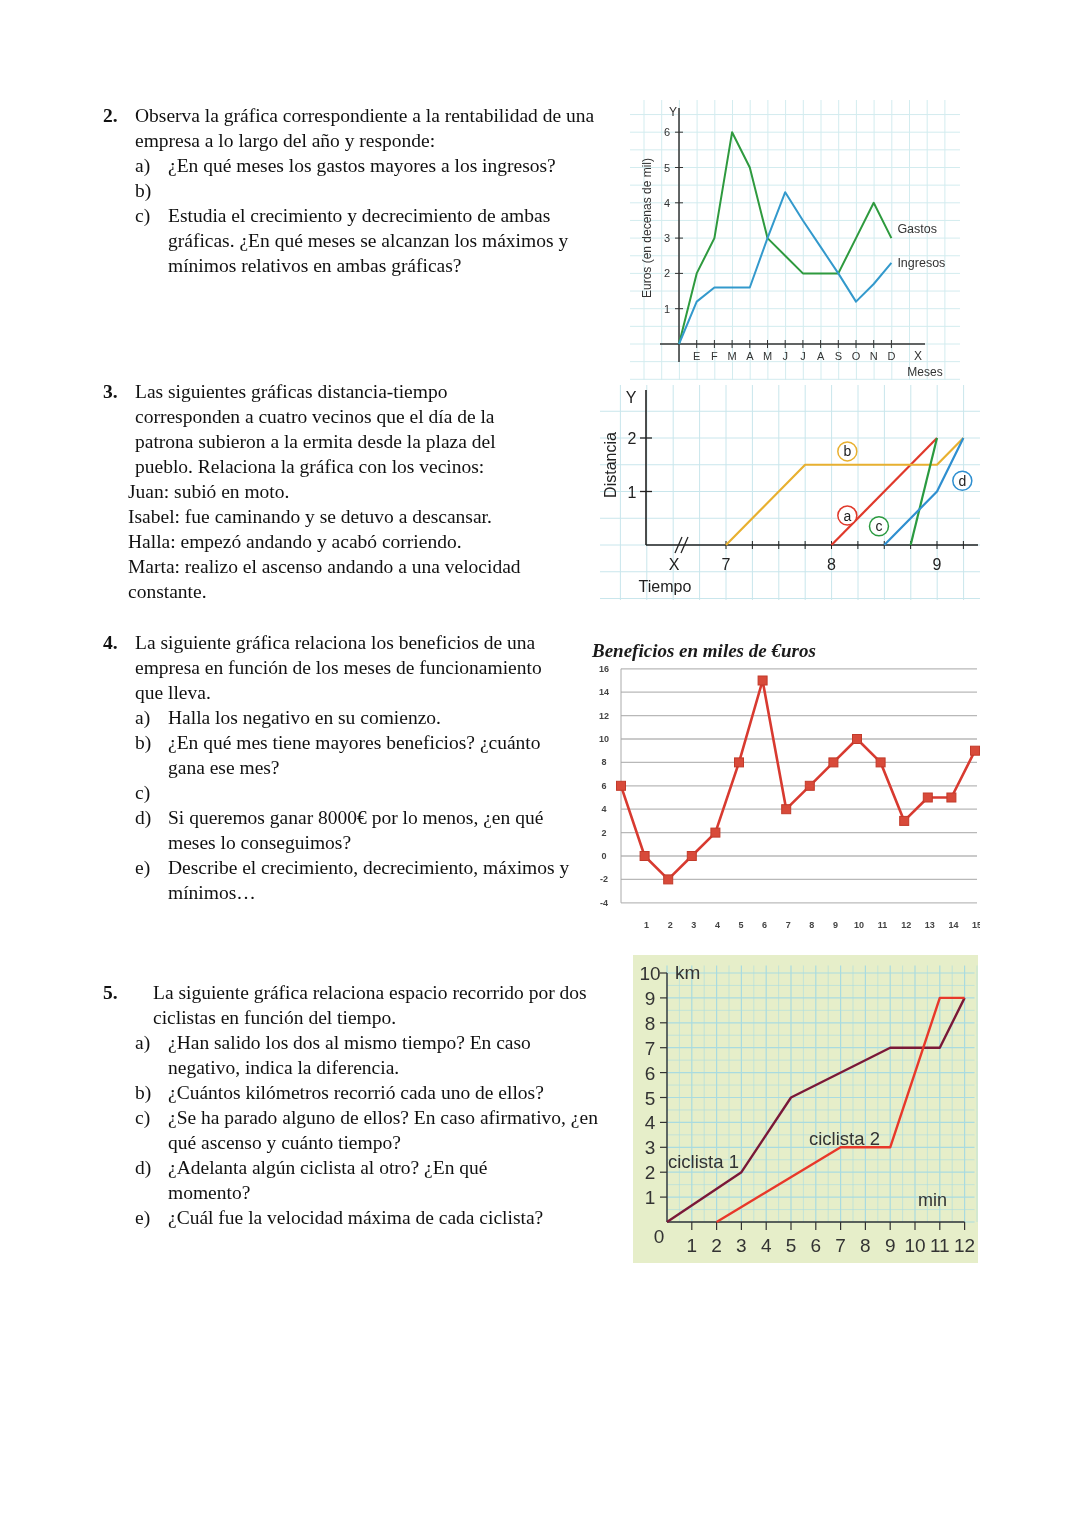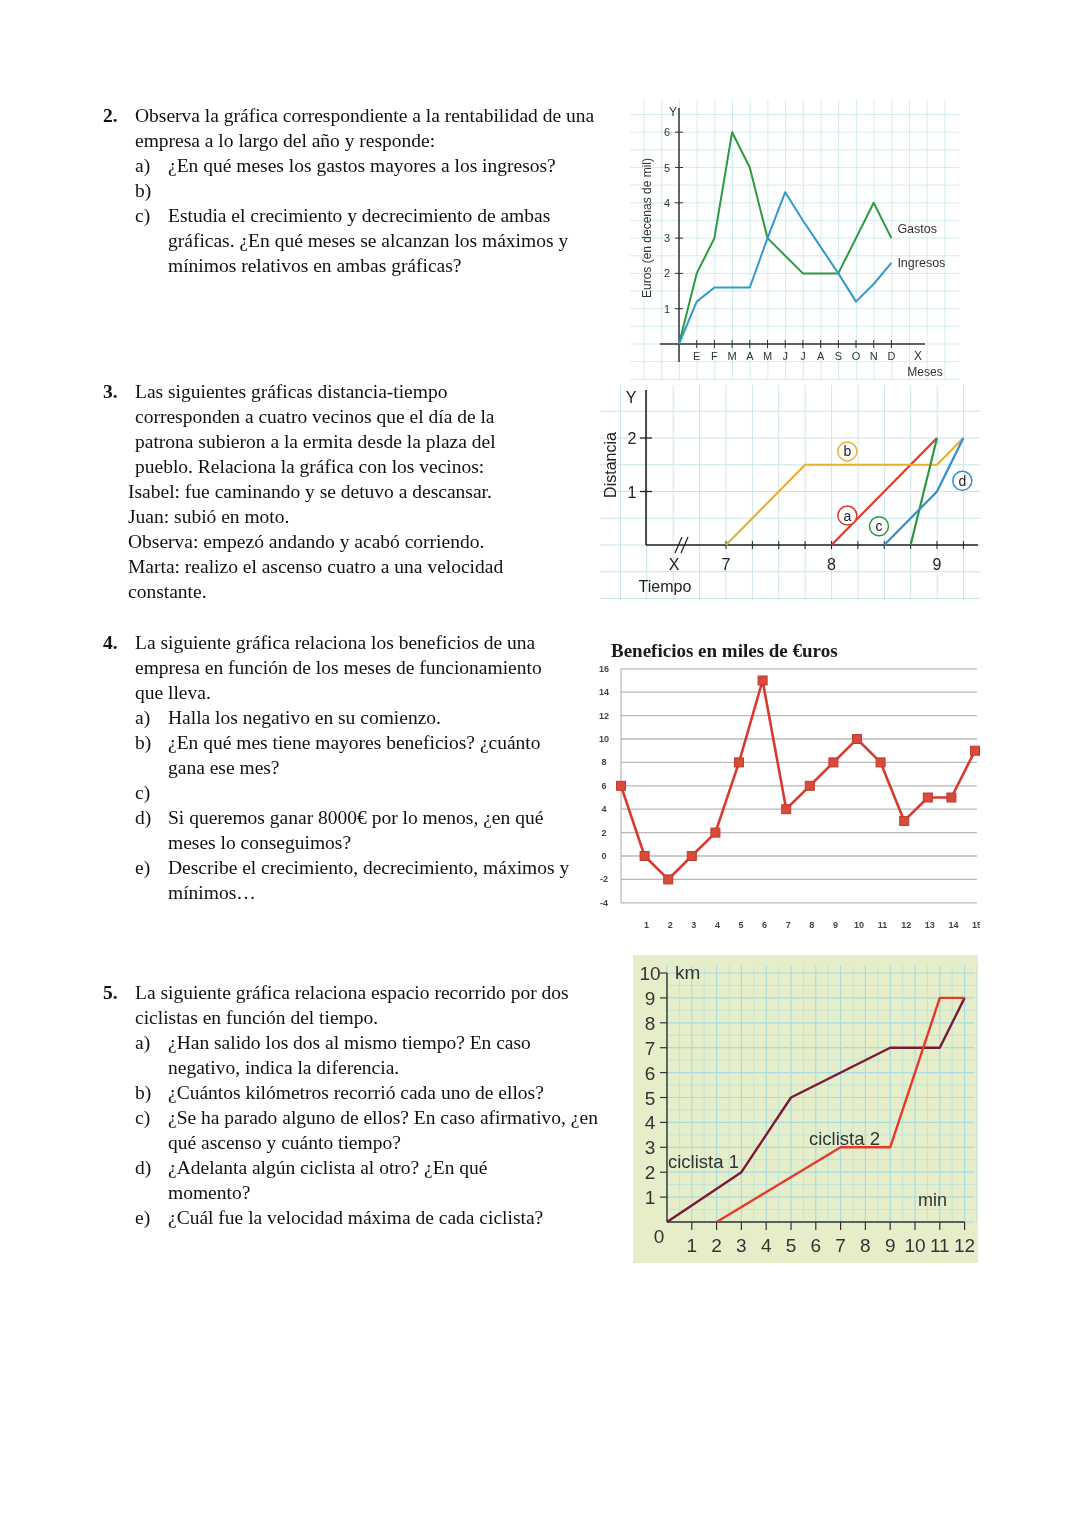--- a/index.html
+++ b/index.html
@@ -36,24 +36,24 @@
     <span class="sub-letter">c)</span>
     <span class="sub-text">Estudia el crecimiento y decrecimiento de ambas gráficas. ¿En qué meses se alcanzan los máximos y mínimos relativos en ambas gráficas?</span>
   </div>
 </div>
 
 <div class="exercise" style="top:379px; width:470px;">
   <div class="ex-head">
     <span class="ex-num">3.</span>
     <span class="ex-intro" style="padding-right:30px;">Las siguientes gráficas distancia-tiempo corresponden a cuatro vecinos que el día de la patrona subieron a la ermita desde la plaza del pueblo. Relaciona la gráfica con los vecinos:</span>
   </div>
+  <div class="plain">Juan: subió en moto.</div>
   <div class="plain">Isabel: fue caminando y se detuvo a descansar.</div>
-  <div class="plain">Juan: subió en moto.</div>
-  <div class="plain">Observa: empezó andando y acabó corriendo.</div>
-  <div class="plain" style="width:440px;">Marta: realizo el ascenso cuatro a una velocidad constante.</div>
+  <div class="plain">Halla: empezó andando y acabó corriendo.</div>
+  <div class="plain" style="width:440px;">Marta: realizo el ascenso andando a una velocidad constante.</div>
 </div>
 
 <div class="exercise" style="top:630px; width:468px;">
   <div class="ex-head">
     <span class="ex-num">4.</span>
     <span class="ex-intro">La siguiente gráfica relaciona los beneficios de una empresa en función de los meses de funcionamiento que lleva.</span>
   </div>
   <div class="sub">
     <span class="sub-letter">a)</span>
     <span class="sub-text">Halla los negativo en su comienzo.</span>
@@ -71,21 +71,21 @@
   </div>
   <div class="sub">
     <span class="sub-letter">e)</span>
     <span class="sub-text">Describe el crecimiento, decrecimiento, máximos y mínimos…</span>
   </div>
 </div>
 
 <div class="exercise" style="top:980px; width:515px;">
   <div class="ex-head">
     <span class="ex-num">5.</span>
-    <span class="ex-intro" style="padding-right:20px;">La siguiente gráfica relaciona espacio recorrido por dos ciclistas en función del tiempo.</span>
+    <span class="ex-intro" style="padding-right:20px;margin-left:18px;">La siguiente gráfica relaciona espacio recorrido por dos ciclistas en función del tiempo.</span>
   </div>
   <div class="sub">
     <span class="sub-letter">a)</span>
     <span class="sub-text" style="padding-right:28px;">¿Han salido los dos al mismo tiempo? En caso negativo, indica la diferencia.</span>
   </div>
   <div class="sub">
     <span class="sub-letter">b)</span>
     <span class="sub-text">¿Cuántos kilómetros recorrió cada uno de ellos?</span>
   </div>
   <div class="sub">
@@ -248,21 +248,21 @@
       <circle cx="247.32500000000005" cy="66.375" r="9.5" fill="#fff" stroke="#e8b030" stroke-width="1.5"></circle>
       <text x="247.32500000000005" y="71.375" font-size="14" font-family="&quot;Liberation Sans&quot;, &quot;DejaVu Sans&quot;, sans-serif" fill="#222" text-anchor="middle">b</text>
       <circle cx="278.9749999999999" cy="141.275" r="9.5" fill="#fff" stroke="#2a9a40" stroke-width="1.5"></circle>
       <text x="278.9749999999999" y="146.275" font-size="14" font-family="&quot;Liberation Sans&quot;, &quot;DejaVu Sans&quot;, sans-serif" fill="#222" text-anchor="middle">c</text>
       <circle cx="362.32000000000005" cy="95.8" r="9.5" fill="#fff" stroke="#2f8fd0" stroke-width="1.5"></circle>
       <text x="362.32000000000005" y="100.8" font-size="14" font-family="&quot;Liberation Sans&quot;, &quot;DejaVu Sans&quot;, sans-serif" fill="#222" text-anchor="middle">d</text>
     </svg>
 </div>
 
 <div class="chart" style="left:590px; top:637px; width:390px; height:300px;">
-  <div class="chart-title" style="position:absolute; left:21px; top:3px;">Beneficios en miles de €uros</div>
+  <div class="chart-title" style="position:absolute; left:2px; top:3px;font-style:italic;">Beneficios en miles de €uros</div>
   <svg id="chart3" width="390" height="300">
       <line x1="31" y1="265.8" x2="387" y2="265.8" stroke="#bbb" stroke-width="1.3"></line>
       <text x="14" y="268.8" font-size="9" font-family="&quot;Liberation Sans&quot;, &quot;DejaVu Sans&quot;, sans-serif" fill="#444" text-anchor="middle" font-weight="bold">-4</text>
       <line x1="31" y1="242.4" x2="387" y2="242.4" stroke="#b8b8b8" stroke-width="1.3"></line>
       <text x="14" y="245.4" font-size="9" font-family="&quot;Liberation Sans&quot;, &quot;DejaVu Sans&quot;, sans-serif" fill="#444" text-anchor="middle" font-weight="bold">-2</text>
       <line x1="31" y1="219" x2="387" y2="219" stroke="#b8b8b8" stroke-width="1.3"></line>
       <text x="14" y="222" font-size="9" font-family="&quot;Liberation Sans&quot;, &quot;DejaVu Sans&quot;, sans-serif" fill="#444" text-anchor="middle" font-weight="bold">0</text>
       <line x1="31" y1="195.6" x2="387" y2="195.6" stroke="#b8b8b8" stroke-width="1.3"></line>
       <text x="14" y="198.6" font-size="9" font-family="&quot;Liberation Sans&quot;, &quot;DejaVu Sans&quot;, sans-serif" fill="#444" text-anchor="middle" font-weight="bold">2</text>
       <line x1="31" y1="172.2" x2="387" y2="172.2" stroke="#b8b8b8" stroke-width="1.3"></line>

